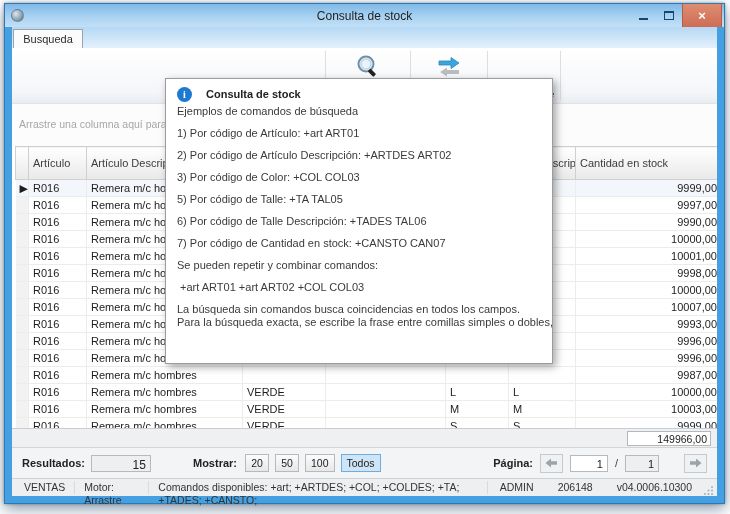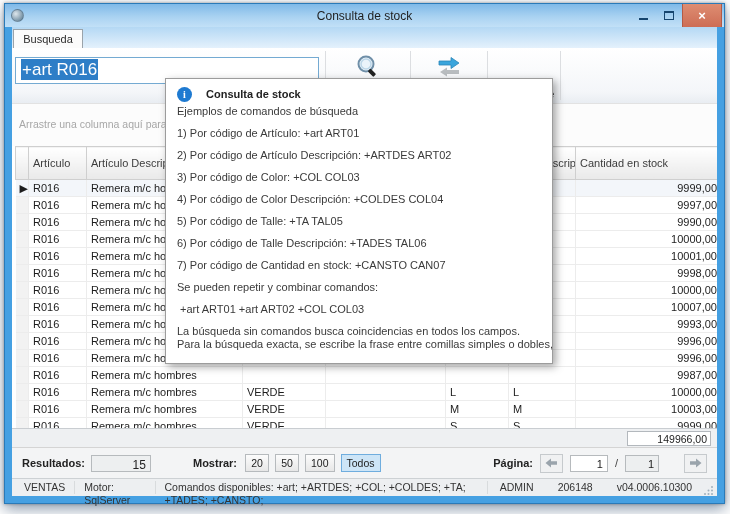--- a/index.html
+++ b/index.html
@@ -187,21 +187,20 @@
         </div>
     </div>
   </div>
 
   <div class="content">
     <div class="tabstrip">
       <div class="tab">Busqueda</div>
     </div>
 
     <div class="searchstrip">
-      <div class="search-input"><span class="sel">+art R016</span></div>
 
       <div class="tsep" style="left:313px"></div>
       <div class="tbtn" style="left:313px; width:85px">
         <svg width="27" height="27" viewBox="0 0 27 27">
           <circle cx="12" cy="11" r="7.5" fill="#eaf3fa" stroke="#6f8fa8" stroke-width="2"></circle>
           <circle cx="12" cy="11" r="5" fill="none" stroke="#bcd6e8" stroke-width="1.5"></circle>
           <rect x="16.5" y="15.5" width="8" height="4" rx="1" transform="rotate(45 16.5 15.5)" fill="#222"></rect>
         </svg>
         <span class="lbl">Buscar</span>
       </div>
@@ -436,21 +435,21 @@
         <span class="arrbtn" style="margin-left:18px">
           <svg width="12" height="10" viewBox="0 0 12 10">
               <path d="M0 3.2 L6 3.2 L6 0.5 L11.5 5 L6 9.5 L6 6.8 L0 6.8 Z" fill="#9aa4ac"></path>
             </svg>
         </span>
       </span>
     </div>
 
     <div class="statusbar">
       <span class="seg" style="padding-left:12px">VENTAS</span>
-      <span class="seg">Motor: SqlServer</span>
+      <span class="seg">Motor: Arrastre</span>
       <span class="seg noline">Comandos disponibles: +art; +ARTDES; +COL; +COLDES; +TA; +TADES; +CANSTO;</span>
       <span class="rightsegs">
         <span class="rseg">ADMIN</span>
         <span class="rseg" style="border-left:none">206148</span>
         <span class="rseg" style="border-left:none">v04.0006.10300</span>
         <svg class="grip" width="10" height="10" viewBox="0 0 10 10">
           <circle cx="8" cy="2" r="1" fill="#9fb0bd"></circle>
             <circle cx="8" cy="5.5" r="1" fill="#9fb0bd"></circle>
             <circle cx="8" cy="9" r="1" fill="#9fb0bd"></circle>
           <circle cx="4.5" cy="5.5" r="1" fill="#9fb0bd"></circle>
@@ -465,21 +464,20 @@
 <div class="tooltip">
   <div class="tip-head">
     <span class="info-icon">i</span>
     <span class="tip-title">Consulta de stock</span>
   </div>
   <div class="tip-sub">Ejemplos de comandos de búsqueda</div>
   <div>
       <div class="tip-line">1) Por código de Artículo: +art ART01</div>
       <div class="tip-line">2) Por código de Artículo Descripción: +ARTDES ART02</div>
       <div class="tip-line">3) Por código de Color: +COL COL03</div>
-      <div class="tip-line">4) Por código de Color Descripción: +COLDES COL04</div>
       <div class="tip-line">5) Por código de Talle: +TA TAL05</div>
       <div class="tip-line">6) Por código de Talle Descripción: +TADES TAL06</div>
       <div class="tip-line">7) Por código de Cantidad en stock: +CANSTO CAN07</div>
     </div>
   <div class="tip-line">Se pueden repetir y combinar comandos:</div>
   <div class="tip-line"> +art ART01 +art ART02 +COL COL03</div>
   <div class="tip-note1">La búsqueda sin comandos busca coincidencias en todos los campos.</div>
   <div class="tip-note2">Para la búsqueda exacta, se escribe la frase entre comillas simples o dobles, o corchetes.</div>
 </div>
 

